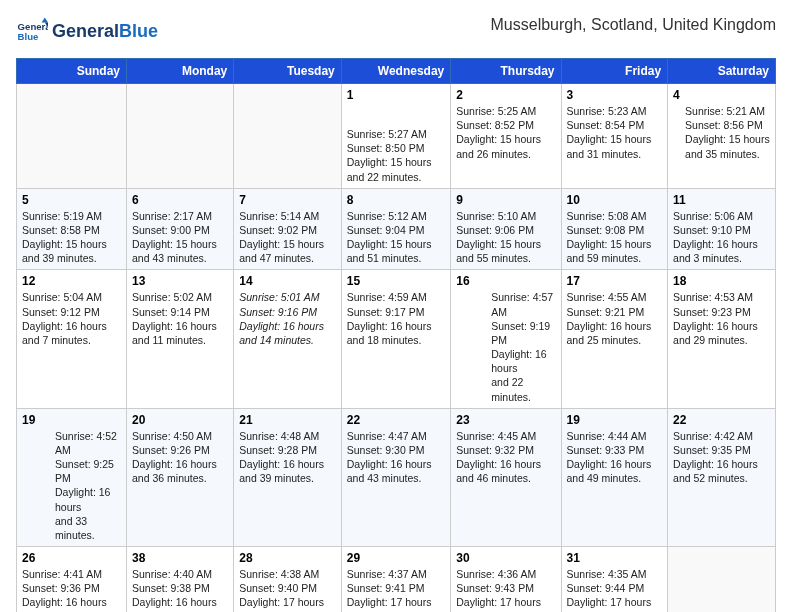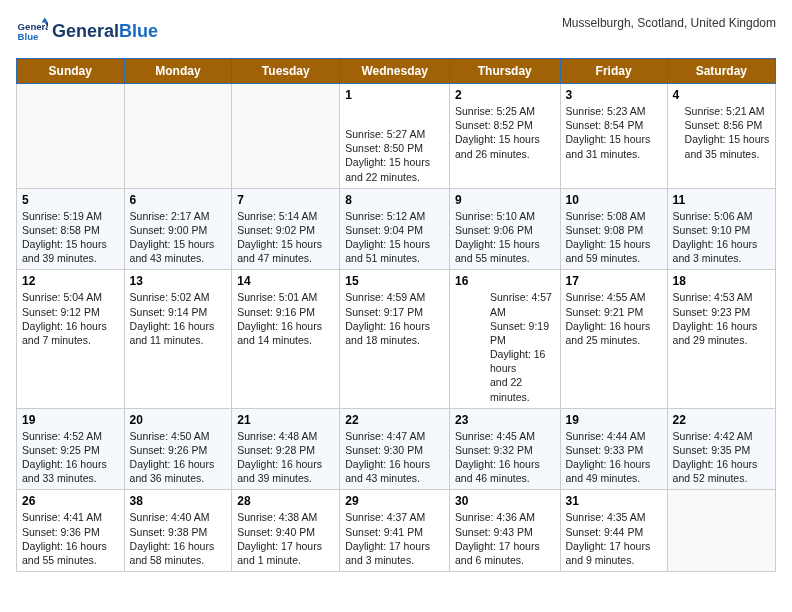--- a/index.html
+++ b/index.html
@@ -36,32 +36,32 @@
     }
     .title-area {
       text-align: right;
     }
     .calendar-title {
       font-size: 36px;
       font-weight: bold;
       color: #1a3a6b;
     }
     .calendar-subtitle {
-      font-size: 12px;
+      font-size: 16px;
       color: #333;
     }
     table {
       width: 100%;
       border-collapse: collapse;
       font-size: 11px;
     }
     thead th {
-      background: #a16207;
+      background: #1d4ed8;
       color: #fff;
-      text-align: center;
+      text-align: right;
       padding: 5px 6px;
       font-size: 12px;
       font-weight: bold;
       border: 1px solid #2e6db4;
     }
     tbody td {
       border: 1px solid #ccc;
       vertical-align: top;
       padding: 4px 5px;
       min-height: 80px;
@@ -215,21 +215,21 @@
         </td>
         <td>
           <div class="day-number">13</div>
           <div class="day-info" style="white-space: pre-line;">Sunrise: 5:02 AM
 Sunset: 9:14 PM
 Daylight: 16 hours
 and 11 minutes.</div>
         </td>
         <td>
           <div class="day-number">14</div>
-          <div class="day-info" style="white-space: pre-line;">Sunrise: 5:01 AM
+          <div class="day-info" style="white-space: pre-line; font-style: italic;">Sunrise: 5:01 AM
 Sunset: 9:16 PM
 Daylight: 16 hours
 and 14 minutes.</div>
         </td>
         <td>
           <div class="day-number">15</div>
           <div class="day-info" style="white-space: pre-line;">Sunrise: 4:59 AM
 Sunset: 9:17 PM
 Daylight: 16 hours
 and 18 minutes.</div>
@@ -252,21 +252,21 @@
           <div class="day-number">18</div>
           <div class="day-info" style="white-space: pre-line;">Sunrise: 4:53 AM
 Sunset: 9:23 PM
 Daylight: 16 hours
 and 29 minutes.</div>
         </td>
       </tr>
       <tr>
         <td>
           <div class="day-number">19</div>
-          <div class="day-info" style="white-space: pre-line;">Sunrise: 4:52 AM
+          <div class="day-info" style="white-space: pre-line; margin-left: 33px;">Sunrise: 4:52 AM
 Sunset: 9:25 PM
 Daylight: 16 hours
 and 33 minutes.</div>
         </td>
         <td>
           <div class="day-number">20</div>
           <div class="day-info" style="white-space: pre-line;">Sunrise: 4:50 AM
 Sunset: 9:26 PM
 Daylight: 16 hours
 and 36 minutes.</div>

